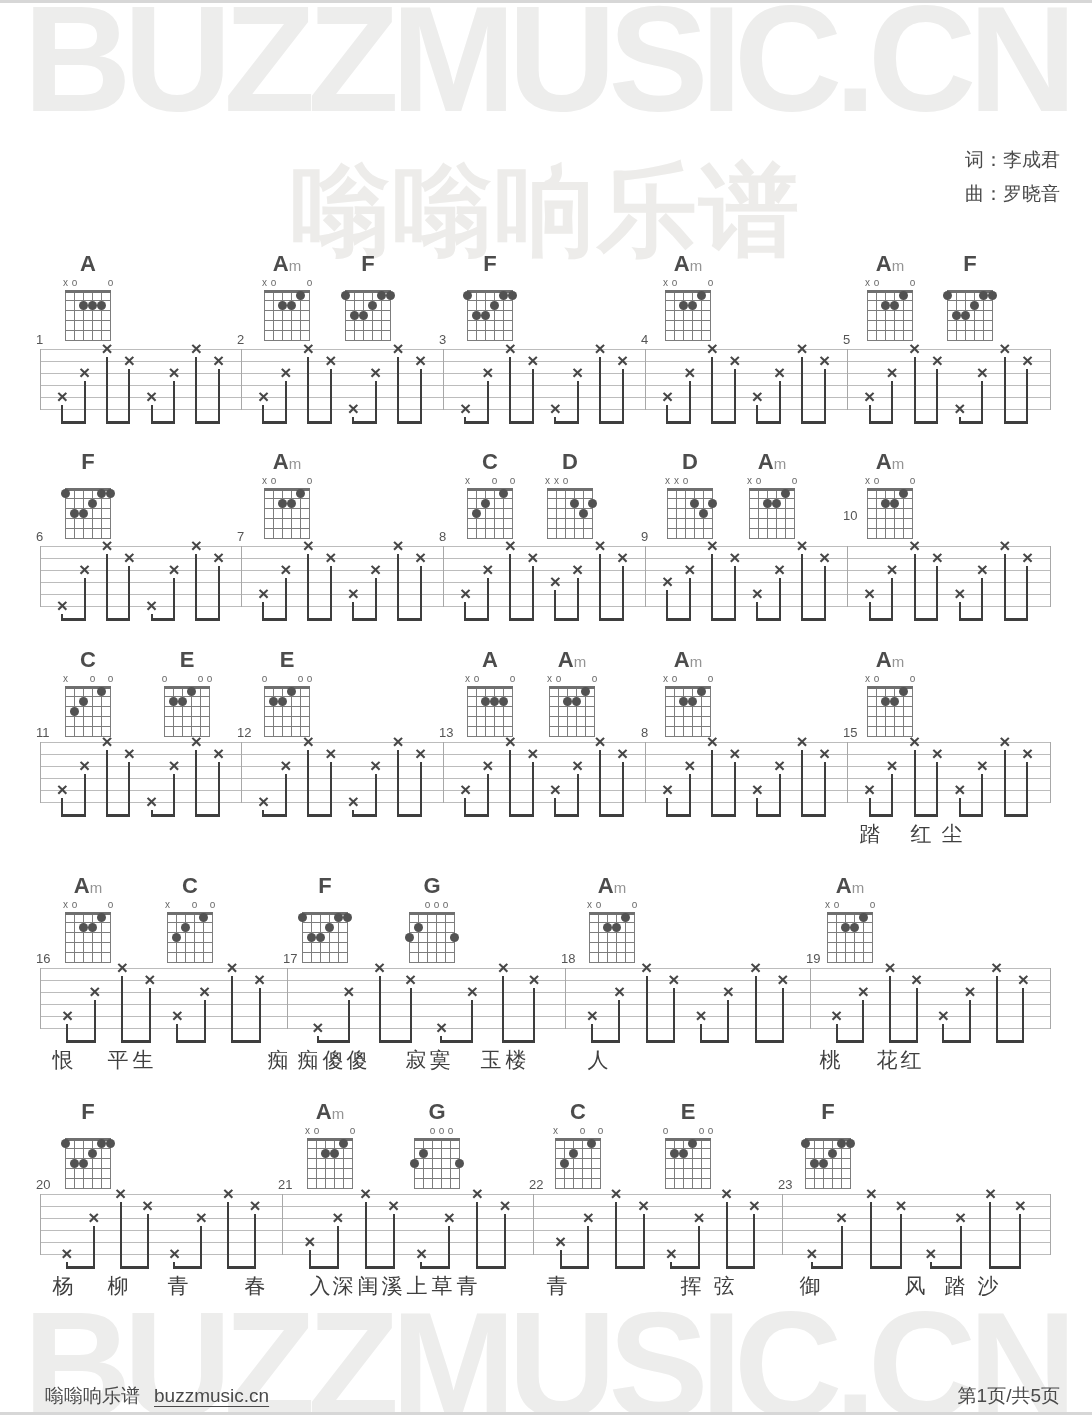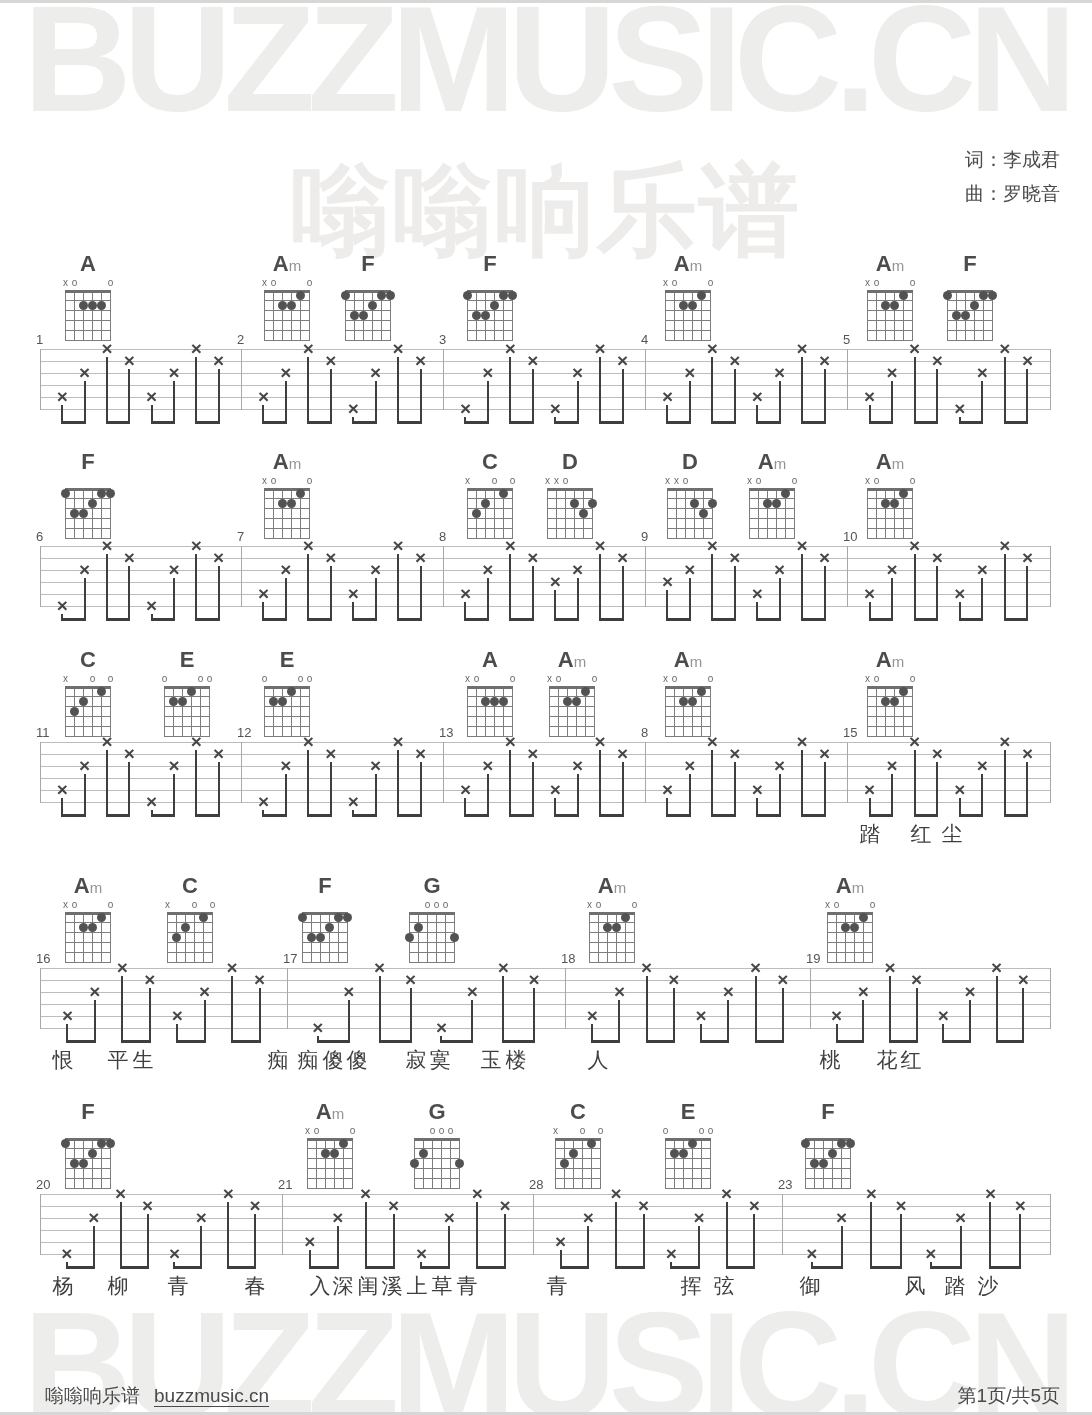--- a/index.html
+++ b/index.html
@@ -438,21 +438,21 @@
         <div class="tab-x" style="left: 769.667px; top: 559px;">×</div>
         <div class="stem" style="left: 778.667px; top: 578px; height: 40px;"></div>
         <div class="tab-x" style="left: 792.111px; top: 535px;">×</div>
         <div class="stem" style="left: 801.111px; top: 554px; height: 64px;"></div>
         <div class="tab-x" style="left: 814.556px; top: 547px;">×</div>
         <div class="stem" style="left: 823.556px; top: 566px; height: 52px;"></div>
         <div class="beam" style="left: 666.444px; top: 618px; width: 24.4444px;"></div>
         <div class="beam" style="left: 711.333px; top: 618px; width: 24.4444px;"></div>
         <div class="beam" style="left: 756.222px; top: 618px; width: 24.4444px;"></div>
         <div class="beam" style="left: 801.111px; top: 618px; width: 24.4444px;"></div>
-        <div class="measure-number" style="left: 843px; top: 529px;">10</div>
+        <div class="measure-number" style="left: 843px; top: 508px;">10</div>
         <div class="tab-x" style="left: 859.556px; top: 583px;">×</div>
         <div class="stem" style="left: 868.556px; top: 602px; height: 16px;"></div>
         <div class="tab-x" style="left: 882.111px; top: 559px;">×</div>
         <div class="stem" style="left: 891.111px; top: 578px; height: 40px;"></div>
         <div class="tab-x" style="left: 904.667px; top: 535px;">×</div>
         <div class="stem" style="left: 913.667px; top: 554px; height: 64px;"></div>
         <div class="tab-x" style="left: 927.222px; top: 547px;">×</div>
         <div class="stem" style="left: 936.222px; top: 566px; height: 52px;"></div>
         <div class="tab-x" style="left: 949.778px; top: 583px;">×</div>
         <div class="stem" style="left: 958.778px; top: 602px; height: 16px;"></div>
@@ -1202,21 +1202,21 @@
         <div class="tab-x" style="left: 439.333px; top: 1207px;">×</div>
         <div class="stem" style="left: 448.333px; top: 1226px; height: 40px;"></div>
         <div class="tab-x" style="left: 467.222px; top: 1183px;">×</div>
         <div class="stem" style="left: 476.222px; top: 1202px; height: 64px;"></div>
         <div class="tab-x" style="left: 495.111px; top: 1195px;">×</div>
         <div class="stem" style="left: 504.111px; top: 1214px; height: 52px;"></div>
         <div class="beam" style="left: 308.889px; top: 1266px; width: 29.8889px;"></div>
         <div class="beam" style="left: 364.667px; top: 1266px; width: 29.8889px;"></div>
         <div class="beam" style="left: 420.444px; top: 1266px; width: 29.8889px;"></div>
         <div class="beam" style="left: 476.222px; top: 1266px; width: 29.8889px;"></div>
-        <div class="measure-number" style="left: 529px; top: 1177px;">28</div>
+        <div class="measure-number" style="left: 529px; top: 1177px;">22</div>
         <div class="tab-x" style="left: 550.667px; top: 1231px;">×</div>
         <div class="stem" style="left: 559.667px; top: 1250px; height: 16px;"></div>
         <div class="tab-x" style="left: 578.333px; top: 1207px;">×</div>
         <div class="stem" style="left: 587.333px; top: 1226px; height: 40px;"></div>
         <div class="tab-x" style="left: 606px; top: 1183px;">×</div>
         <div class="stem" style="left: 615px; top: 1202px; height: 64px;"></div>
         <div class="tab-x" style="left: 633.667px; top: 1195px;">×</div>
         <div class="stem" style="left: 642.667px; top: 1214px; height: 52px;"></div>
         <div class="tab-x" style="left: 661.333px; top: 1243px;">×</div>
         <div class="stem" style="left: 670.333px; top: 1262px; height: 4px;"></div>

